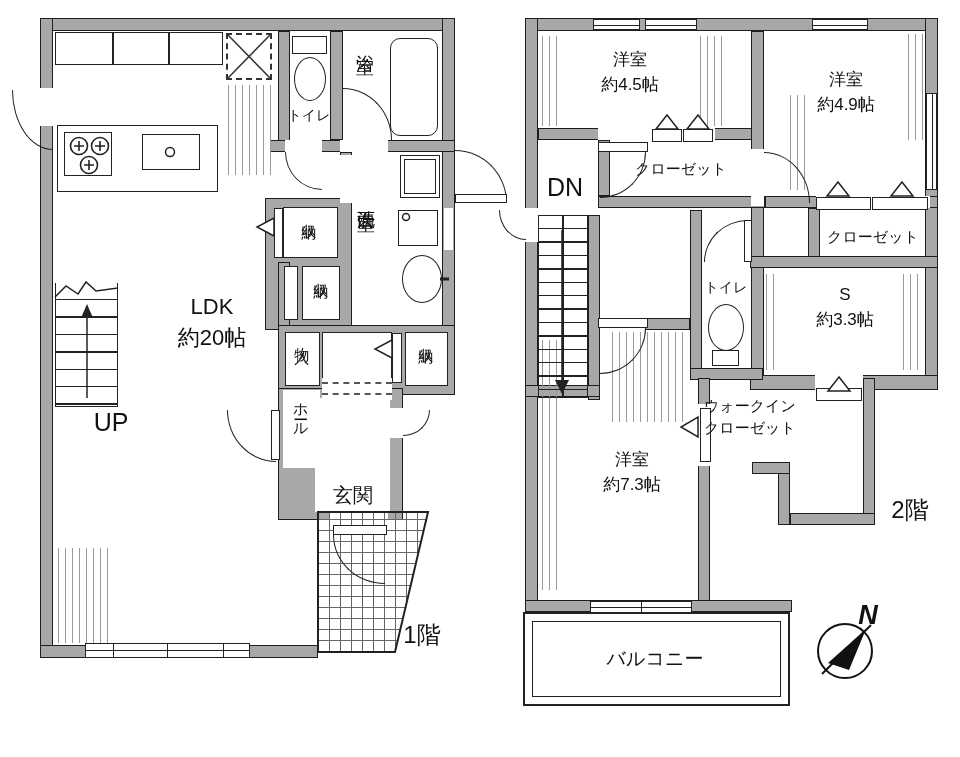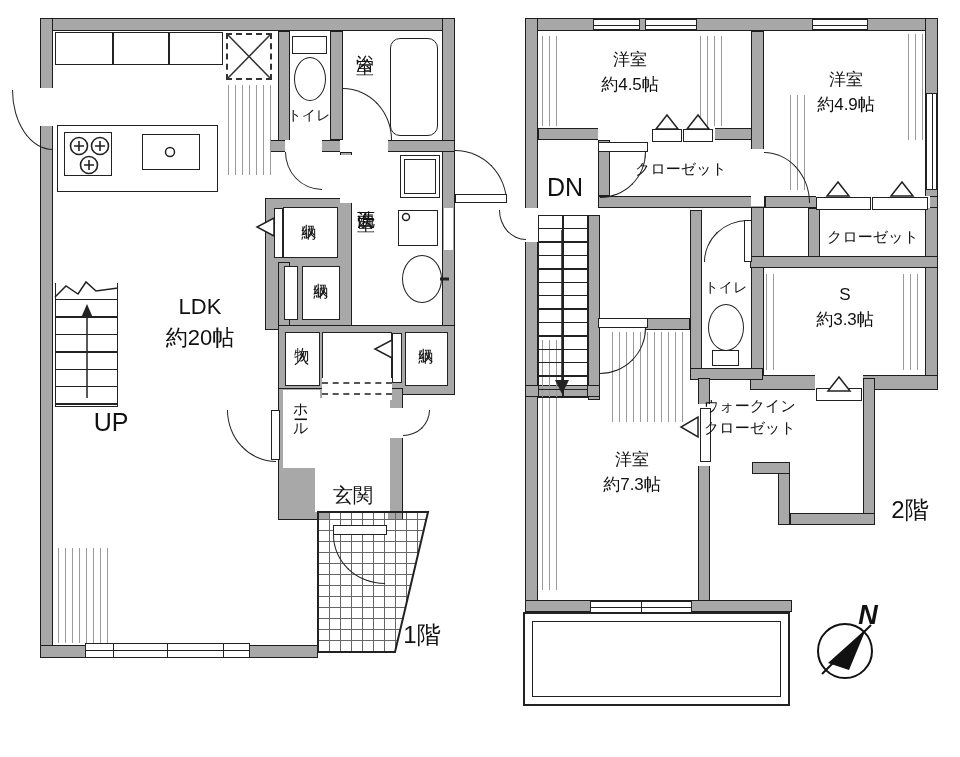--- a/index.html
+++ b/index.html
@@ -223,21 +223,21 @@
     <polygon points="839,377 828,391 850,391" fill="#fff" stroke="#222" stroke-width="1.5"></polygon>
     <polygon points="698,417 698,437 681,427" fill="#fff" stroke="#222" stroke-width="1.5"></polygon>
 
     <g>
       <circle cx="845" cy="651" r="27" fill="#fff" stroke="#111" stroke-width="2"></circle>
       <line x1="822" y1="674" x2="871" y2="625" stroke="#111" stroke-width="2"></line>
       <polygon points="866,629 828,663 849,670" fill="#111"></polygon>
     </g>
   </svg>
 
-  <div class="abs lab" style="left:145px;top:292px;width:110px;font-size:22px;line-height:1.4">LDK
+  <div class="abs lab" style="left:157px;top:292px;width:110px;font-size:22px;line-height:1.4">LDK
 約20帖</div>
   <div class="abs lab" style="left:86px;top:404px;width:50px;font-size:25px">UP</div>
   <div class="abs lab" style="left:318px;top:481px;width:70px;font-size:20px">玄関</div>
   <div class="abs lab vlab" style="left:290px;top:393px;font-size:15px;letter-spacing:1px">ホール</div>
   <div class="abs lab" style="left:285px;top:105px;width:48px;font-size:14px">トイレ</div>
   <div class="abs lab vlab" style="left:352px;top:40px;font-size:18px">浴室</div>
   <div class="abs lab vlab" style="left:353px;top:196px;font-size:18px;letter-spacing:2px">洗面室</div>
   <div class="abs lab vlab" style="left:298px;top:212px;font-size:15px;letter-spacing:1px">収納</div>
   <div class="abs lab vlab" style="left:310px;top:271px;font-size:15px;letter-spacing:1px">収納</div>
   <div class="abs lab vlab" style="left:415px;top:336px;font-size:15px;letter-spacing:1px">収納</div>
@@ -252,15 +252,16 @@
   <div class="abs lab" style="left:822px;top:226px;width:102px;font-size:15px">クローゼット</div>
   <div class="abs lab" style="left:540px;top:169px;width:50px;font-size:25px">DN</div>
   <div class="abs lab" style="left:702px;top:277px;width:48px;font-size:14px">トイレ</div>
   <div class="abs lab" style="left:795px;top:283px;width:100px">S
 約3.3帖</div>
   <div class="abs lab" style="left:704px;top:395px;width:118px;font-size:15px;text-align:left">ウォークイン
 クローゼット</div>
   <div class="abs lab" style="left:572px;top:448px;width:120px">洋室
 約7.3帖</div>
   <div class="abs lab" style="left:882px;top:493px;width:56px;font-size:24px">2階</div>
+  <div class="abs lab" style="left:595px;top:645px;width:120px;font-size:19px">バルコニー</div>
   <div class="abs lab" style="left:848px;top:596px;width:40px;font-size:27px;font-style:italic;font-weight:bold">N</div>
 
 </div>
 
 </body></html>

